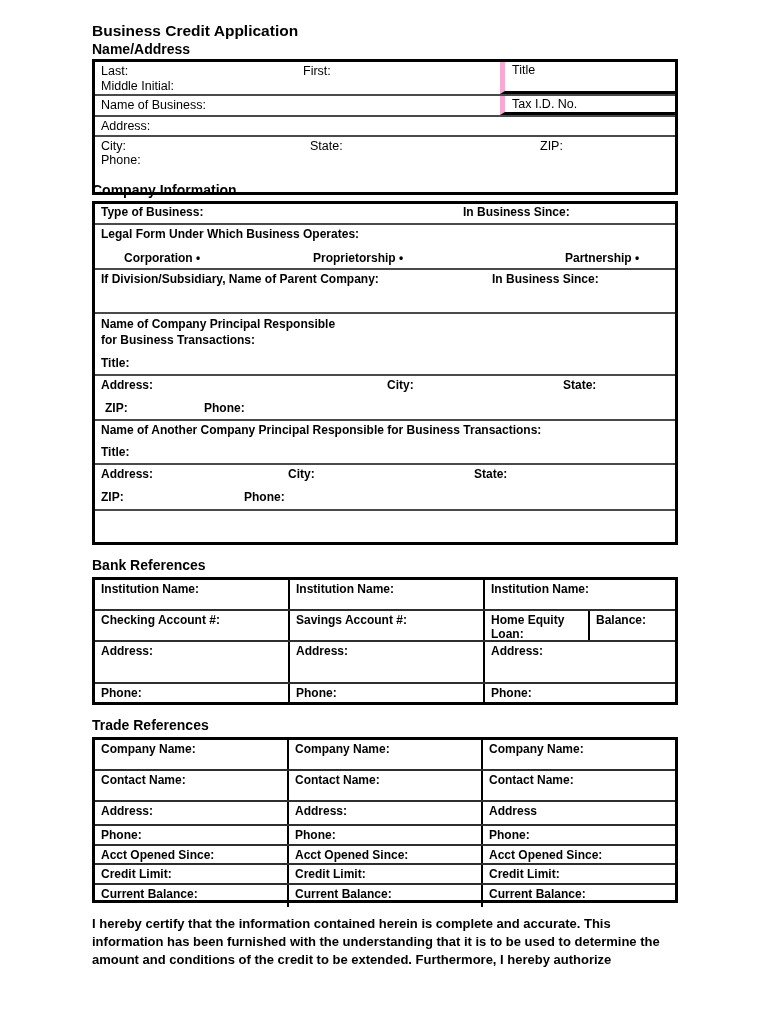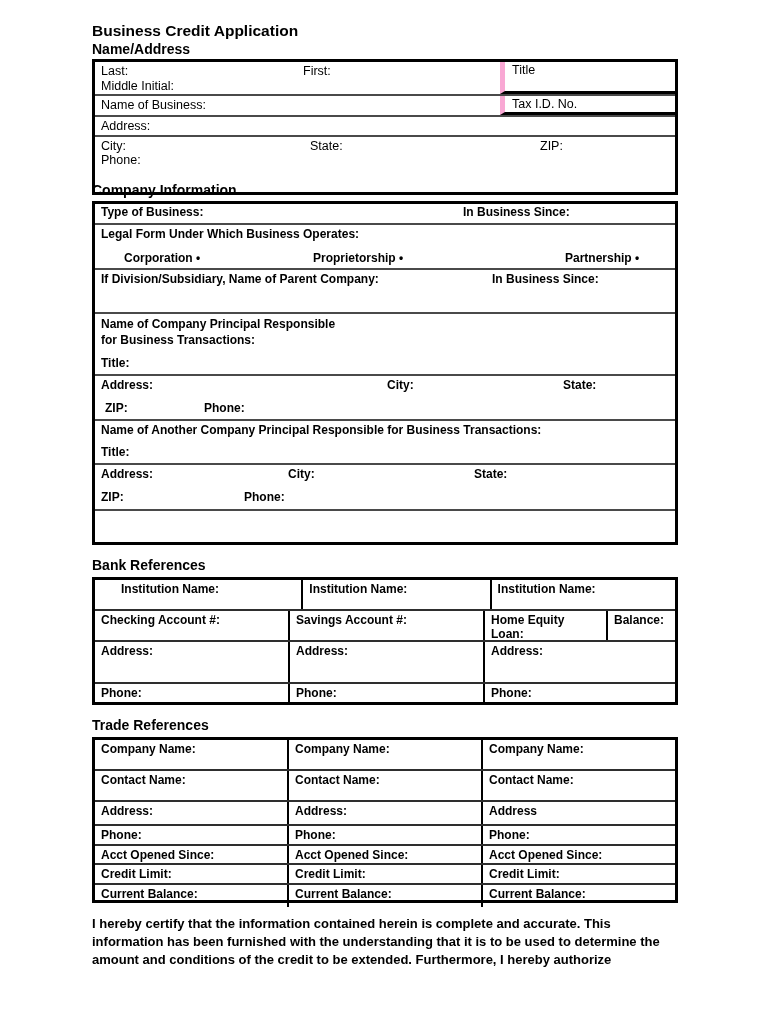--- a/index.html
+++ b/index.html
@@ -113,30 +113,30 @@
       <span class="lbl" style="left:379px; top:2px;">State:</span>
       <span class="lbl" style="left:6px; bottom:5px;">ZIP:</span>
       <span class="lbl" style="left:149px; bottom:5px;">Phone:</span>
     </div>
     <div class="row sep" style="height:20px;"></div>
   </div>
 
   <div class="abs heading" style="left:92px; top:557px;">Bank References</div>
 
   <div class="tbl bank" style="top:577px; height:128px;">
-    <div class="bt-row" style="height:29px;padding-left:20px;">
+    <div class="bt-row" style="height:29px;">
       <div class="bt-cell c1"><span>Institution Name:</span></div>
       <div class="bt-cell c2 vline"><span>Institution Name:</span></div>
       <div class="bt-cell c3 vline"><span>Institution Name:</span></div>
     </div>
     <div class="bt-row sepB" style="height:31px;">
       <div class="bt-cell c1"><span>Checking Account #:</span></div>
       <div class="bt-cell c2 vline"><span>Savings Account #:</span></div>
       <div class="bt-cell c3 vline subsplit">
-        <div class="subcell" style="width:121px;">
+        <div class="subcell" style="width:103px;">
           <div>Home Equity</div>
           <div>Loan:</div>
         </div>
         <div class="subcell" style="flex:1; border-left:2.5px solid #000;">
           <span>Balance:</span>
         </div>
       </div>
     </div>
     <div class="bt-row sepB" style="height:42px;">
       <div class="bt-cell c1"><span>Address:</span></div>

